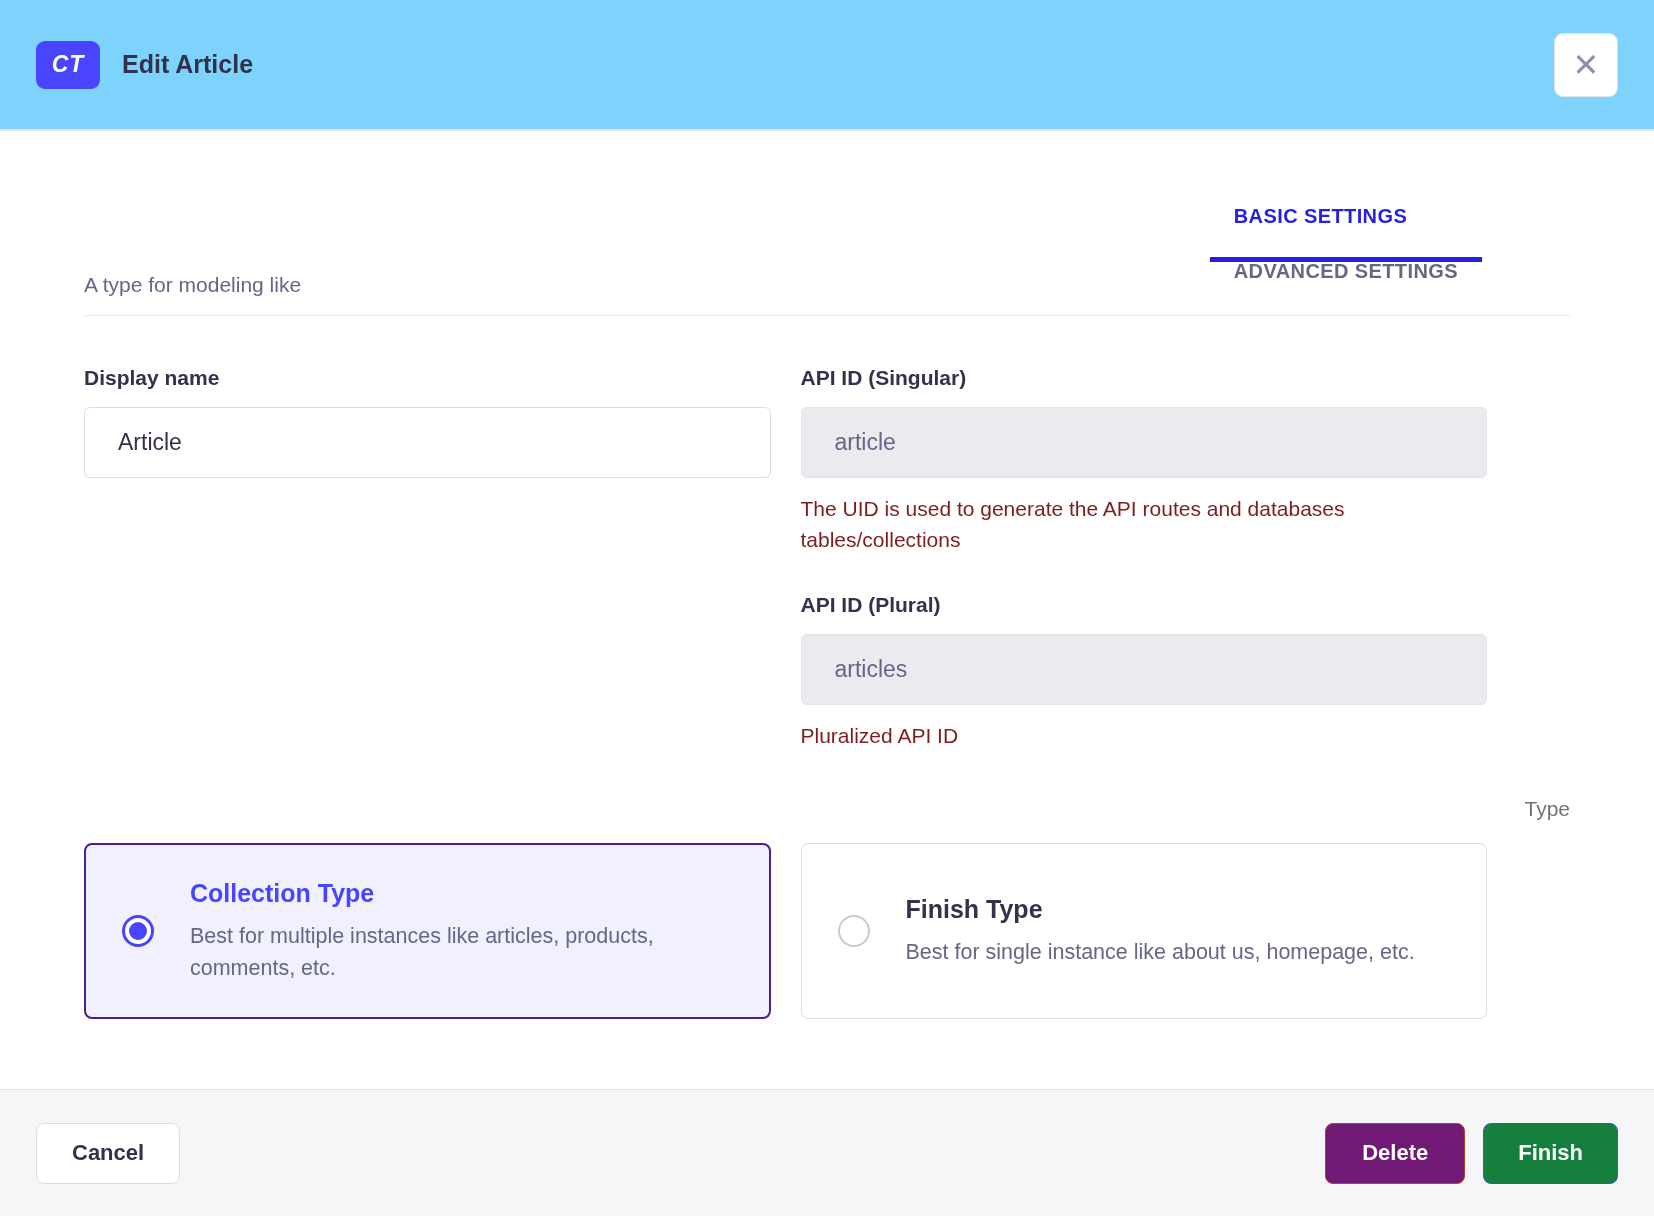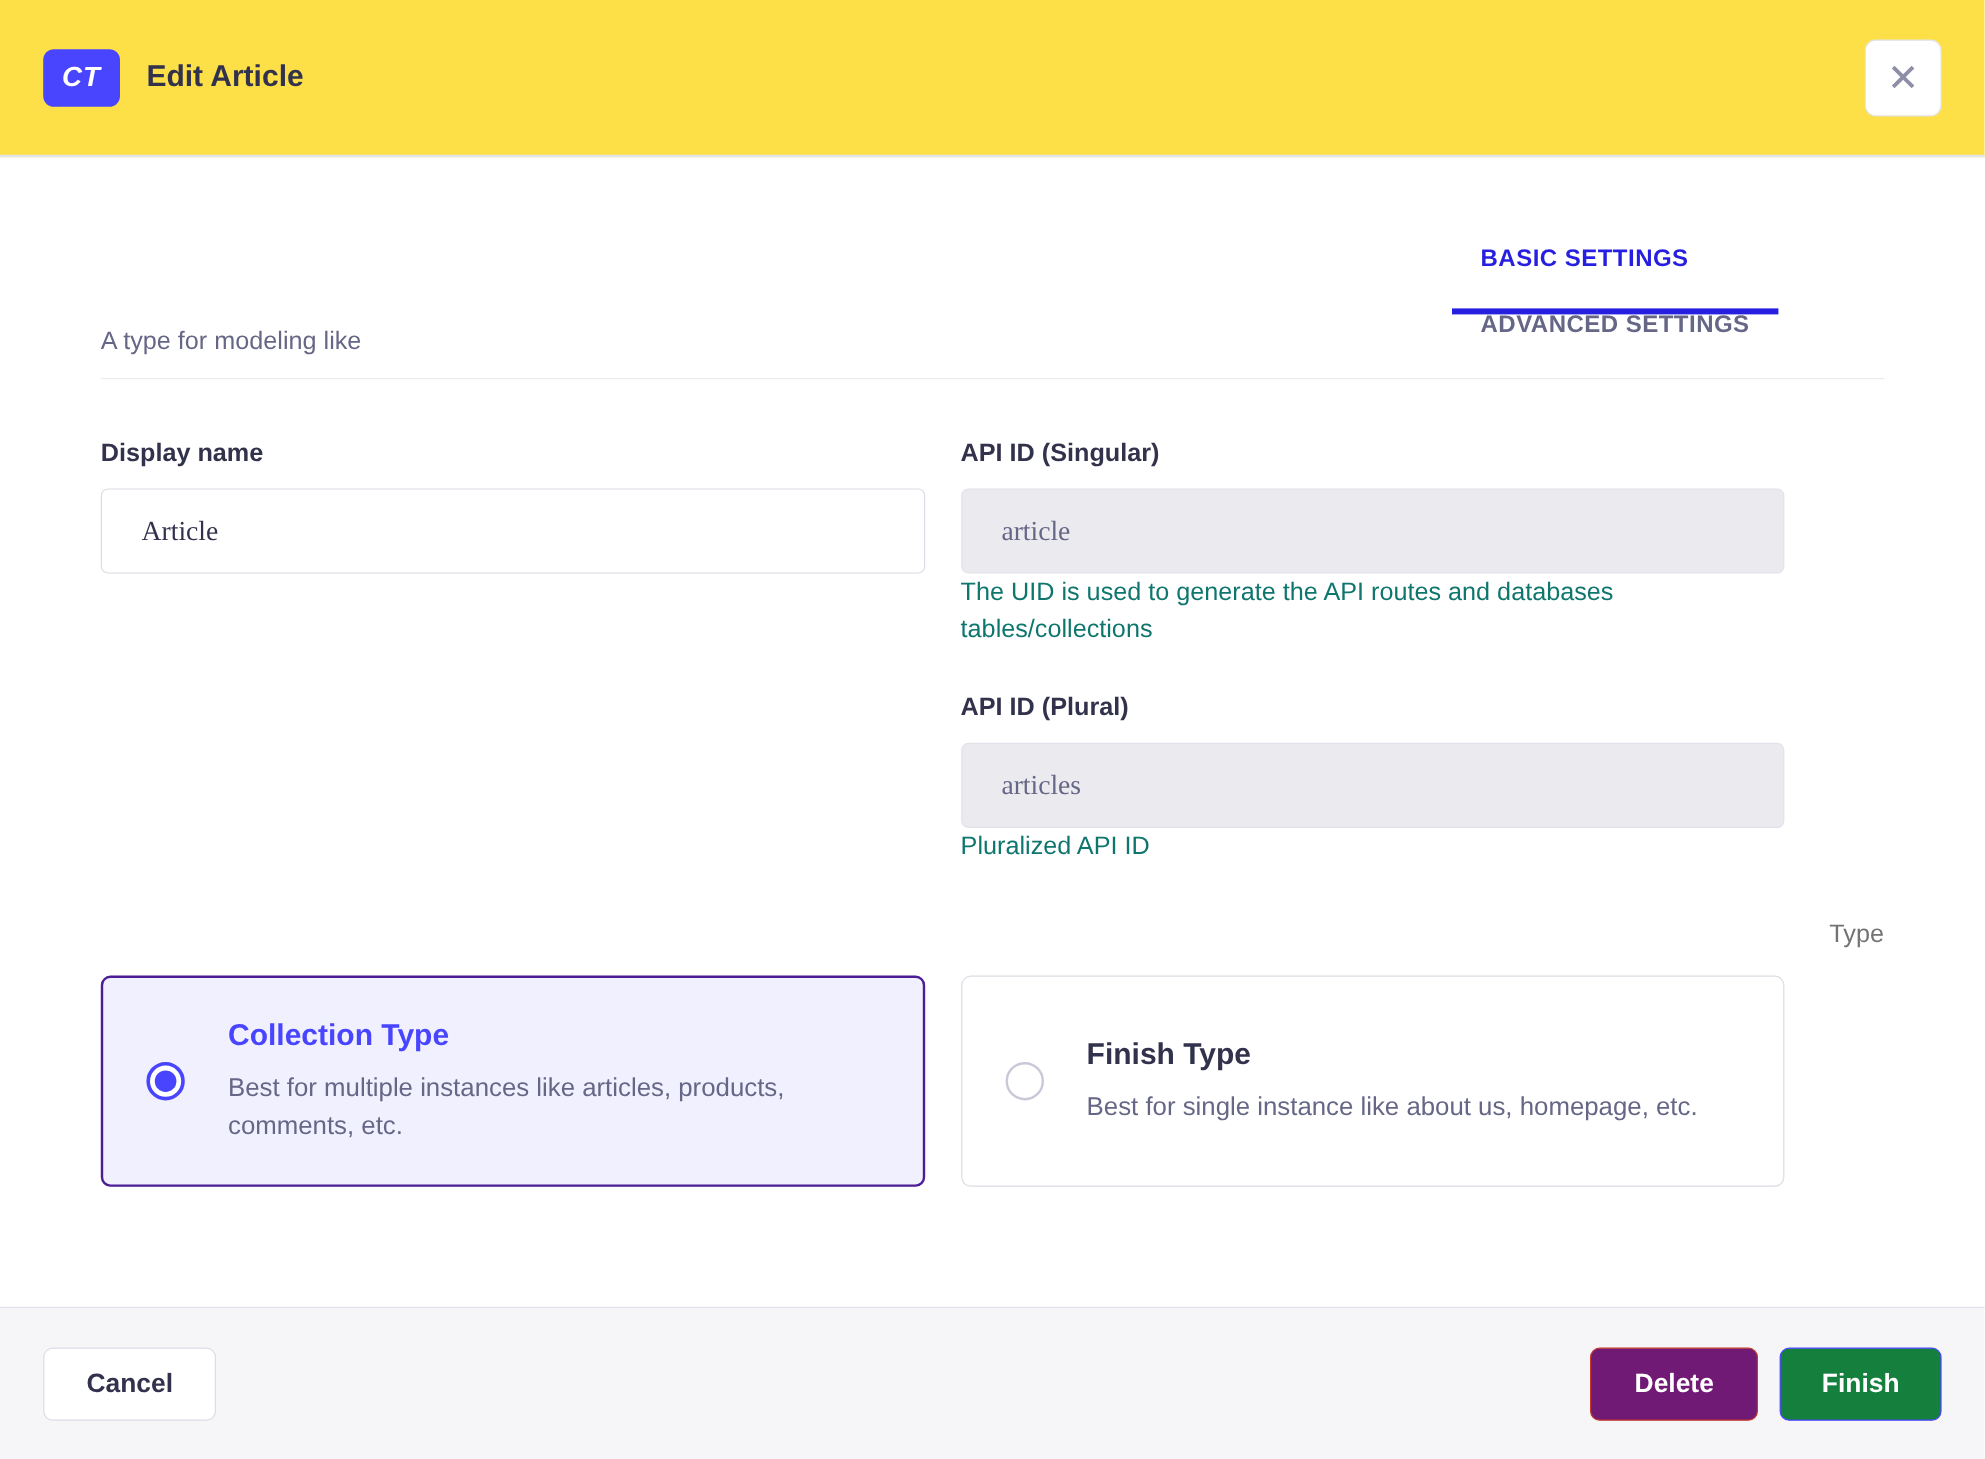--- a/index.html
+++ b/index.html
@@ -6,21 +6,21 @@
   html, body { background:#ffffff; font-family:"Liberation Sans", sans-serif; }
   .modal {
     width:1654px; height:1216px;
     display:flex; flex-direction:column;
     background:#ffffff; overflow:hidden;
   }
 
   
   .modal-header {
     height:131px; flex-shrink:0;
-    background:#fde047; border-bottom:2px solid #e3e3eb;
+    background:#7dd3fc; border-bottom:2px solid #e3e3eb;
     display:flex; align-items:center;
     padding:0 36px;
   }
   .ct-badge {
     width:64px; height:48px; border-radius:9px;
     background:#4945ff; color:#ffffff;
     font-style:italic; font-weight:700; font-size:23px; letter-spacing:1px;
     display:flex; align-items:center; justify-content:center;
   }
   .modal-title { margin-left:22px; font-size:25px; font-weight:700; color:#32324d; }
@@ -59,25 +59,25 @@
     width:1403px; margin-top:50px;
     display:grid; grid-template-columns:1fr 1fr;
     column-gap:30px; row-gap:38px;
     align-items:start;
   }
   .field-label { display:block; font-size:21px; font-weight:700; color:#32324d; margin-bottom:17px; }
   .text-input {
     width:100%; height:71px;
     border:1px solid #dcdce4; border-radius:6px;
     background:#ffffff; color:#32324d;
-    font-family:Liberation Serif, serif; font-size:23px; padding:0 33px;
+    font-family:Liberation Sans, sans-serif; font-size:23px; padding:0 33px;
     outline:none;
   }
   .text-input.disabled { background:#eaeaef; border-color:#e2e2ea; color:#666687; }
-  .hint { font-size:21px; line-height:31px; color:#0f766e; }
+  .hint { margin-top:15px; font-size:21px; line-height:31px; color:#7f1d1d; }
 
   .type-section { margin-top:46px; }
   .type-label { font-size:21px; font-weight:400; color:#737373;text-align:right; }
   .type-cards {
     width:1403px; margin-top:22px;
     display:grid; grid-template-columns:1fr 1fr; column-gap:30px;
   }
   .type-card {
     height:176px; border-radius:8px;
     display:flex; align-items:center;

